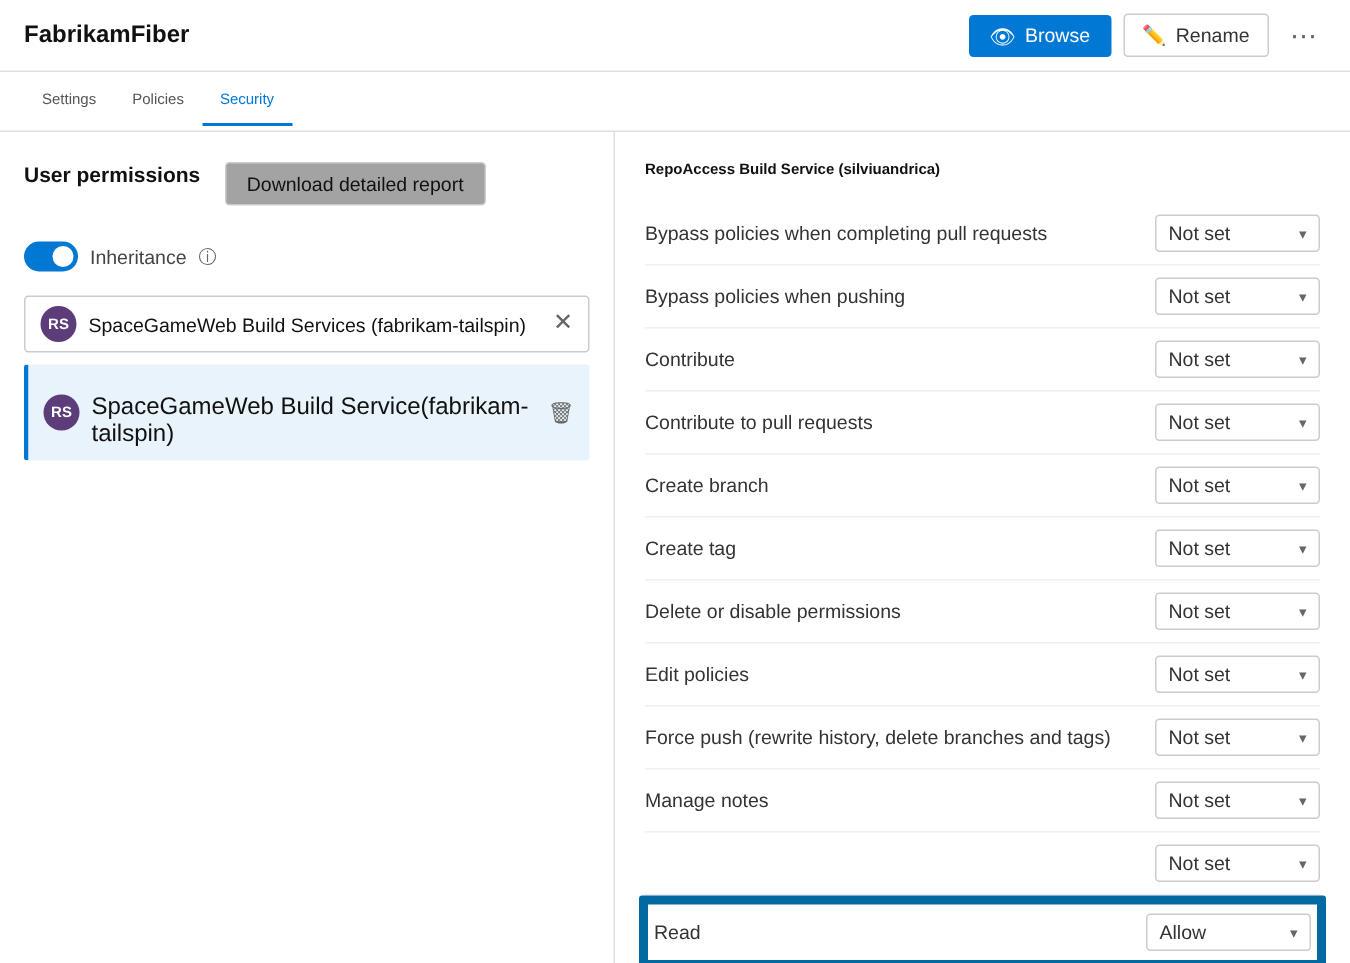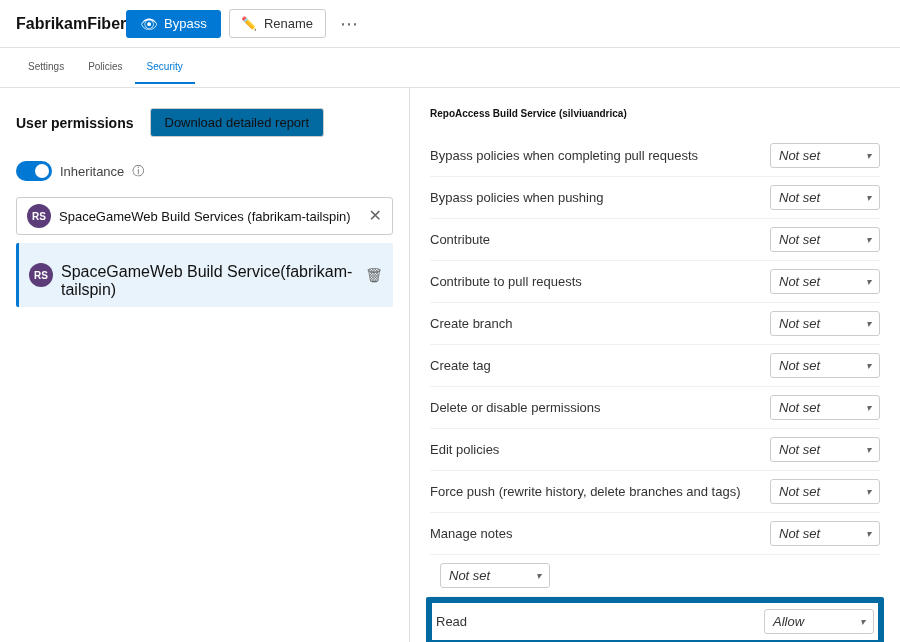--- a/index.html
+++ b/index.html
@@ -1,39 +1,39 @@
 <!DOCTYPE html>
 <html><head>
   <meta charset="utf-8">
   <style>
     * { box-sizing: border-box; margin: 0; padding: 0; }
     body { font-family: -apple-system, BlinkMacSystemFont, 'Segoe UI', sans-serif; font-size: 14px; color: #333; background: #fff; }
 
     
-    .header { display: flex; align-items: center; padding: 0 16px; height: 48px; border-bottom: 1px solid #e0e0e0; background: #fff; }
+    .header { display: flex; align-items: center; justify-content: space-between; padding: 0 16px; height: 48px; border-bottom: 1px solid #e0e0e0; background: #fff; }
     .header-left { display: flex; align-items: center; gap: 8px; }
     .app-title { font-size: 16px; font-weight: 600; color: #111; }
     .header-right { display: flex; align-items: center; gap: 8px; }
     .btn-browse { display: flex; align-items: center; gap: 6px; padding: 6px 14px; background: #0078d4; color: #fff; border: none; border-radius: 3px; cursor: pointer; font-size: 13px; font-weight: 500; }
     .btn-rename { display: flex; align-items: center; gap: 6px; padding: 6px 12px; background: #fff; color: #333; border: 1px solid #ccc; border-radius: 3px; cursor: pointer; font-size: 13px; }
     .btn-more { background: none; border: none; cursor: pointer; font-size: 18px; color: #666; padding: 4px 6px; }
 
     
     .nav-tabs { display: flex; align-items: center; gap: 0; padding: 0 16px; border-bottom: 1px solid #e0e0e0; background: #fff; height: 40px; }
     .nav-tab { padding: 10px 12px; font-size: 10px; color: #555; cursor: pointer; border-bottom: 2px solid transparent; text-decoration: none; }
     .nav-tab.active { color: #0078d4; border-bottom: 2px solid #0078d4; font-weight: 500; }
 
     
     .main-content { display: flex; height: calc(642px - 48px - 40px); overflow: hidden; }
 
     
     .left-panel { width: 410px; min-width: 410px; padding: 20px 16px; border-right: 1px solid #e0e0e0; overflow-y: auto; }
-    .left-panel-header { display: flex; align-items: center; gap: 16px; margin-bottom: 18px; }
+    .left-panel-header { display: flex; align-items: flex-start; gap: 16px; margin-bottom: 18px; }
     .section-title { font-size: 14px; font-weight: 600; color: #111; }
-    .btn-download { padding: 6px 14px; background: #0369a1; border: 1px solid #ccc; border-radius: 3px; cursor: pointer; font-size: 13px; font-weight: 500; color: #111; }
+    .btn-download { padding: 6px 14px; background: #a3a3a3; border: 1px solid #ccc; border-radius: 3px; cursor: pointer; font-size: 13px; font-weight: 500; color: #111; }
 
     
     .toggle-row { display: flex; align-items: center; gap: 8px; margin-bottom: 16px; margin-top: 24px; }
     .toggle { position: relative; width: 36px; height: 20px; }
     .toggle input { opacity: 0; width: 0; height: 0; }
     .toggle-slider { position: absolute; top: 0; left: 0; right: 0; bottom: 0; background: #0078d4; border-radius: 10px; cursor: pointer; }
     .toggle-slider:before { content: ''; position: absolute; height: 14px; width: 14px; left: 3px; bottom: 3px; background: #fff; border-radius: 50%; transition: 0.2s; transform: translateX(16px); }
     .toggle-label { font-size: 13px; color: #444; }
     .info-icon { color: #666; font-size: 12px; cursor: pointer; }
 
@@ -48,39 +48,39 @@
     .list-item { display: flex; align-items: center; gap: 8px; padding: 8px 10px; background: #e8f3fb; border-left: 3px solid #0078d4; border-radius: 2px; }
     .avatar-small-2 { width: 24px; height: 24px; border-radius: 50%; background: #5c3d7a; color: #fff; font-size: 10px; font-weight: 600; display: flex; align-items: center; justify-content: center; flex-shrink: 0; }
     .list-item-text { font-size: 16px; color: #111; flex: 1; margin-top: 12px; }
     .trash-btn { background: none; border: none; cursor: pointer; color: #666; font-size: 14px; }
 
     
     .right-panel { flex: 1; padding: 20px 20px; overflow-y: auto; }
     .repo-title { font-size: 10px; font-weight: 600; color: #111; margin-bottom: 16px; }
 
     
-    .permission-row { display: flex; align-items: center; justify-content: flex-start; padding: 8px 0; border-bottom: 1px solid #f0f0f0; }
+    .permission-row { display: flex; align-items: center; justify-content: flex-end; padding: 8px 0; border-bottom: 1px solid #f0f0f0; }
     .permission-row:last-child { border-bottom: none; }
     .permission-row.highlighted { border: 6px solid #0369a1; border-radius: 2px; padding: 6px 4px; margin: 0 -4px; }
     .permission-name { font-size: 13px; color: #333; flex: 1; }
-    .permission-select { display: flex; align-items: center; gap: 6px; min-width: 120px; justify-content: flex-end; font-style: italic; }
+    .permission-select { display: flex; align-items: center; gap: 6px; min-width: 120px; justify-content: flex-end; }
     .select-box { display: flex; align-items: center; justify-content: space-between; border: 1px solid #ccc; border-radius: 3px; padding: 4px 8px; min-width: 110px; background: #fff; cursor: pointer; font-size: 13px; color: #333; gap: 8px; }
     .select-box .chevron { font-size: 10px; color: #666; }
   </style>
 </head>
 <body>
 
 <div class="header">
   <div class="header-left">
     <span class="app-title">FabrikamFiber</span>
   </div>
   <div class="header-right">
     <button class="btn-browse">
       <span style="font-size:14px;">👁</span>
-      <span>Bypass</span>
+      <span>Browse</span>
     </button>
     <button class="btn-rename">
       <span style="font-size:13px;">✏️</span>
       <span>Rename</span>
     </button>
     <button class="btn-more">⋯</button>
   </div>
 </div>
 
 <div class="nav-tabs">

